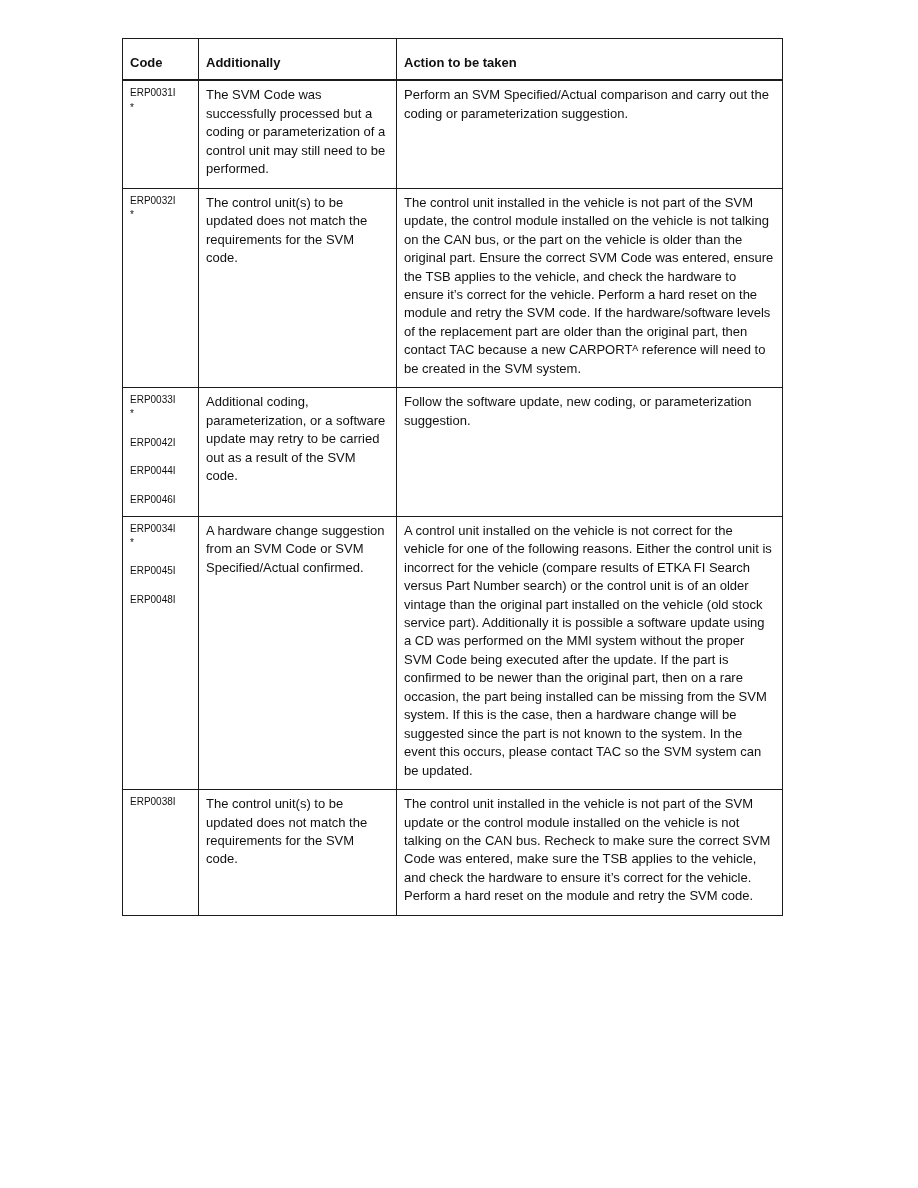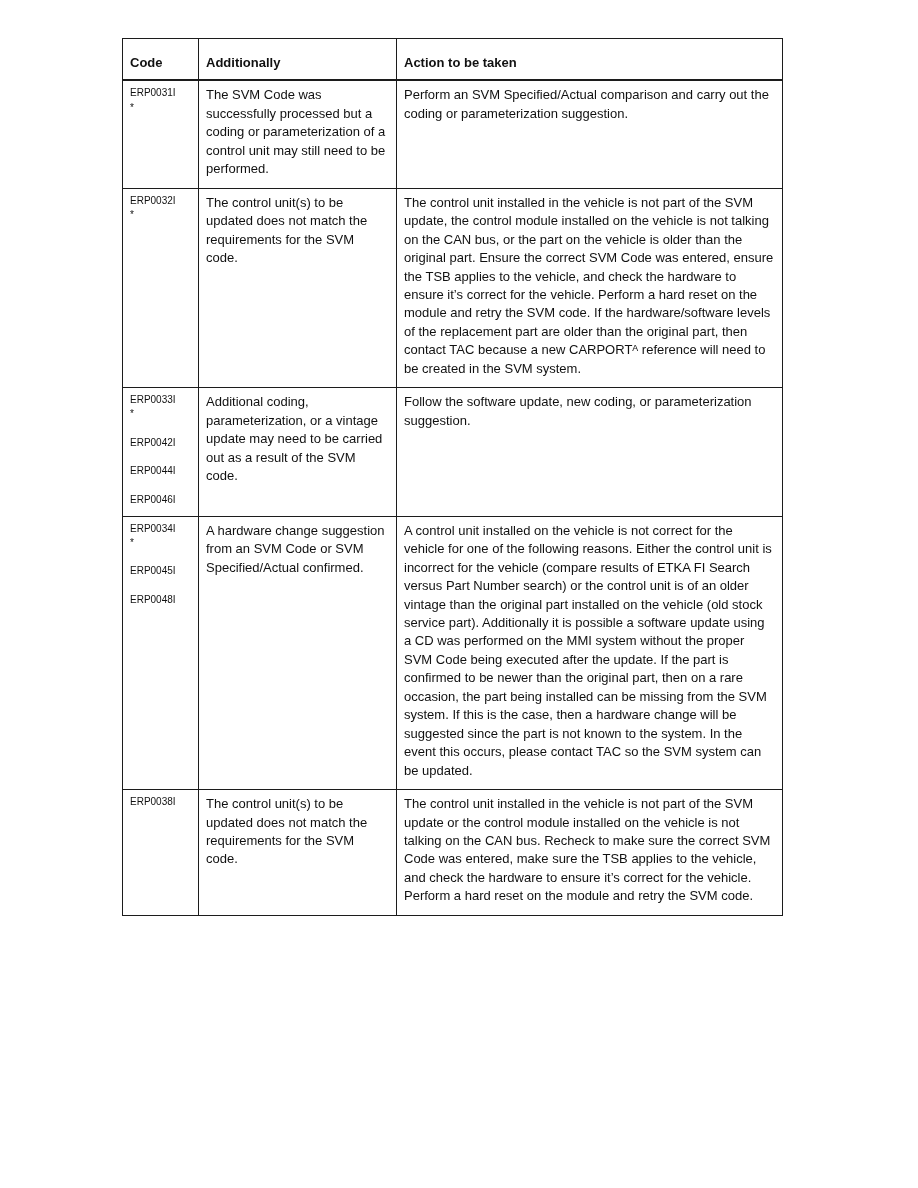--- a/index.html
+++ b/index.html
@@ -81,21 +81,21 @@
       </tr>
       <tr>
         <td class="code-cell">ERP0033I
 *
 
 ERP0042I
 
 ERP0044I
 
 ERP0046I</td>
-        <td class="desc-cell">Additional coding, parameterization, or a vintage update may need to be carried out as a result of the SVM code.</td>
+        <td class="desc-cell">Additional coding, parameterization, or a software update may retry to be carried out as a result of the SVM code.</td>
         <td class="action-cell">Follow the software update, new coding, or parameterization suggestion.</td>
       </tr>
       <tr>
         <td class="code-cell">ERP0034I
 *
 
 ERP0045I
 
 ERP0048I</td>
         <td class="desc-cell">A hardware change suggestion from an SVM Code or SVM Specified/Actual confirmed.</td>

